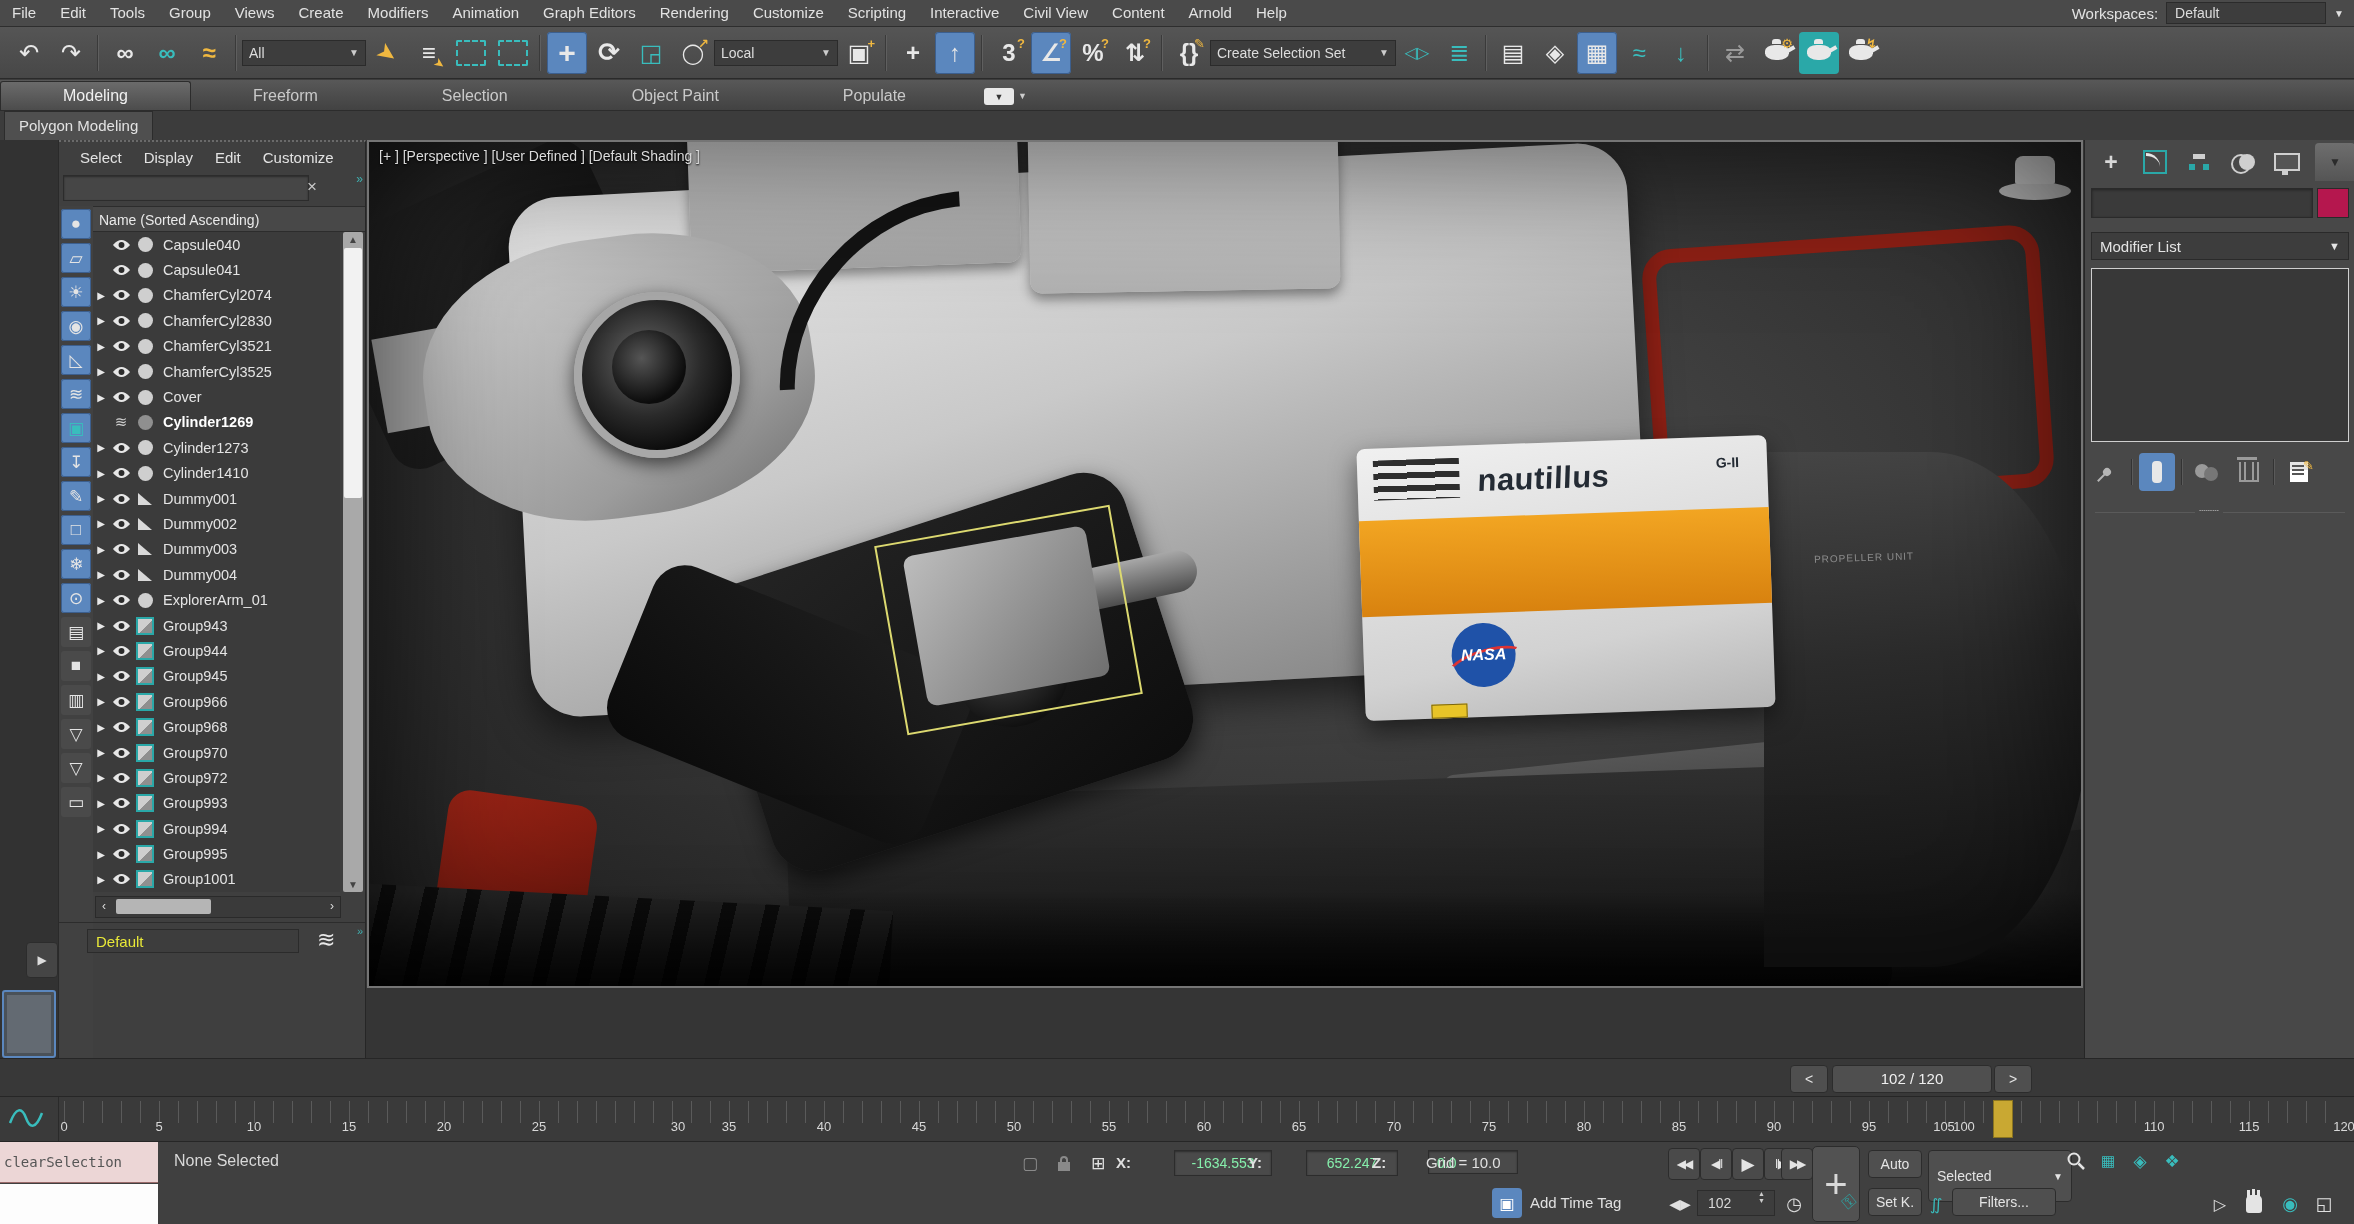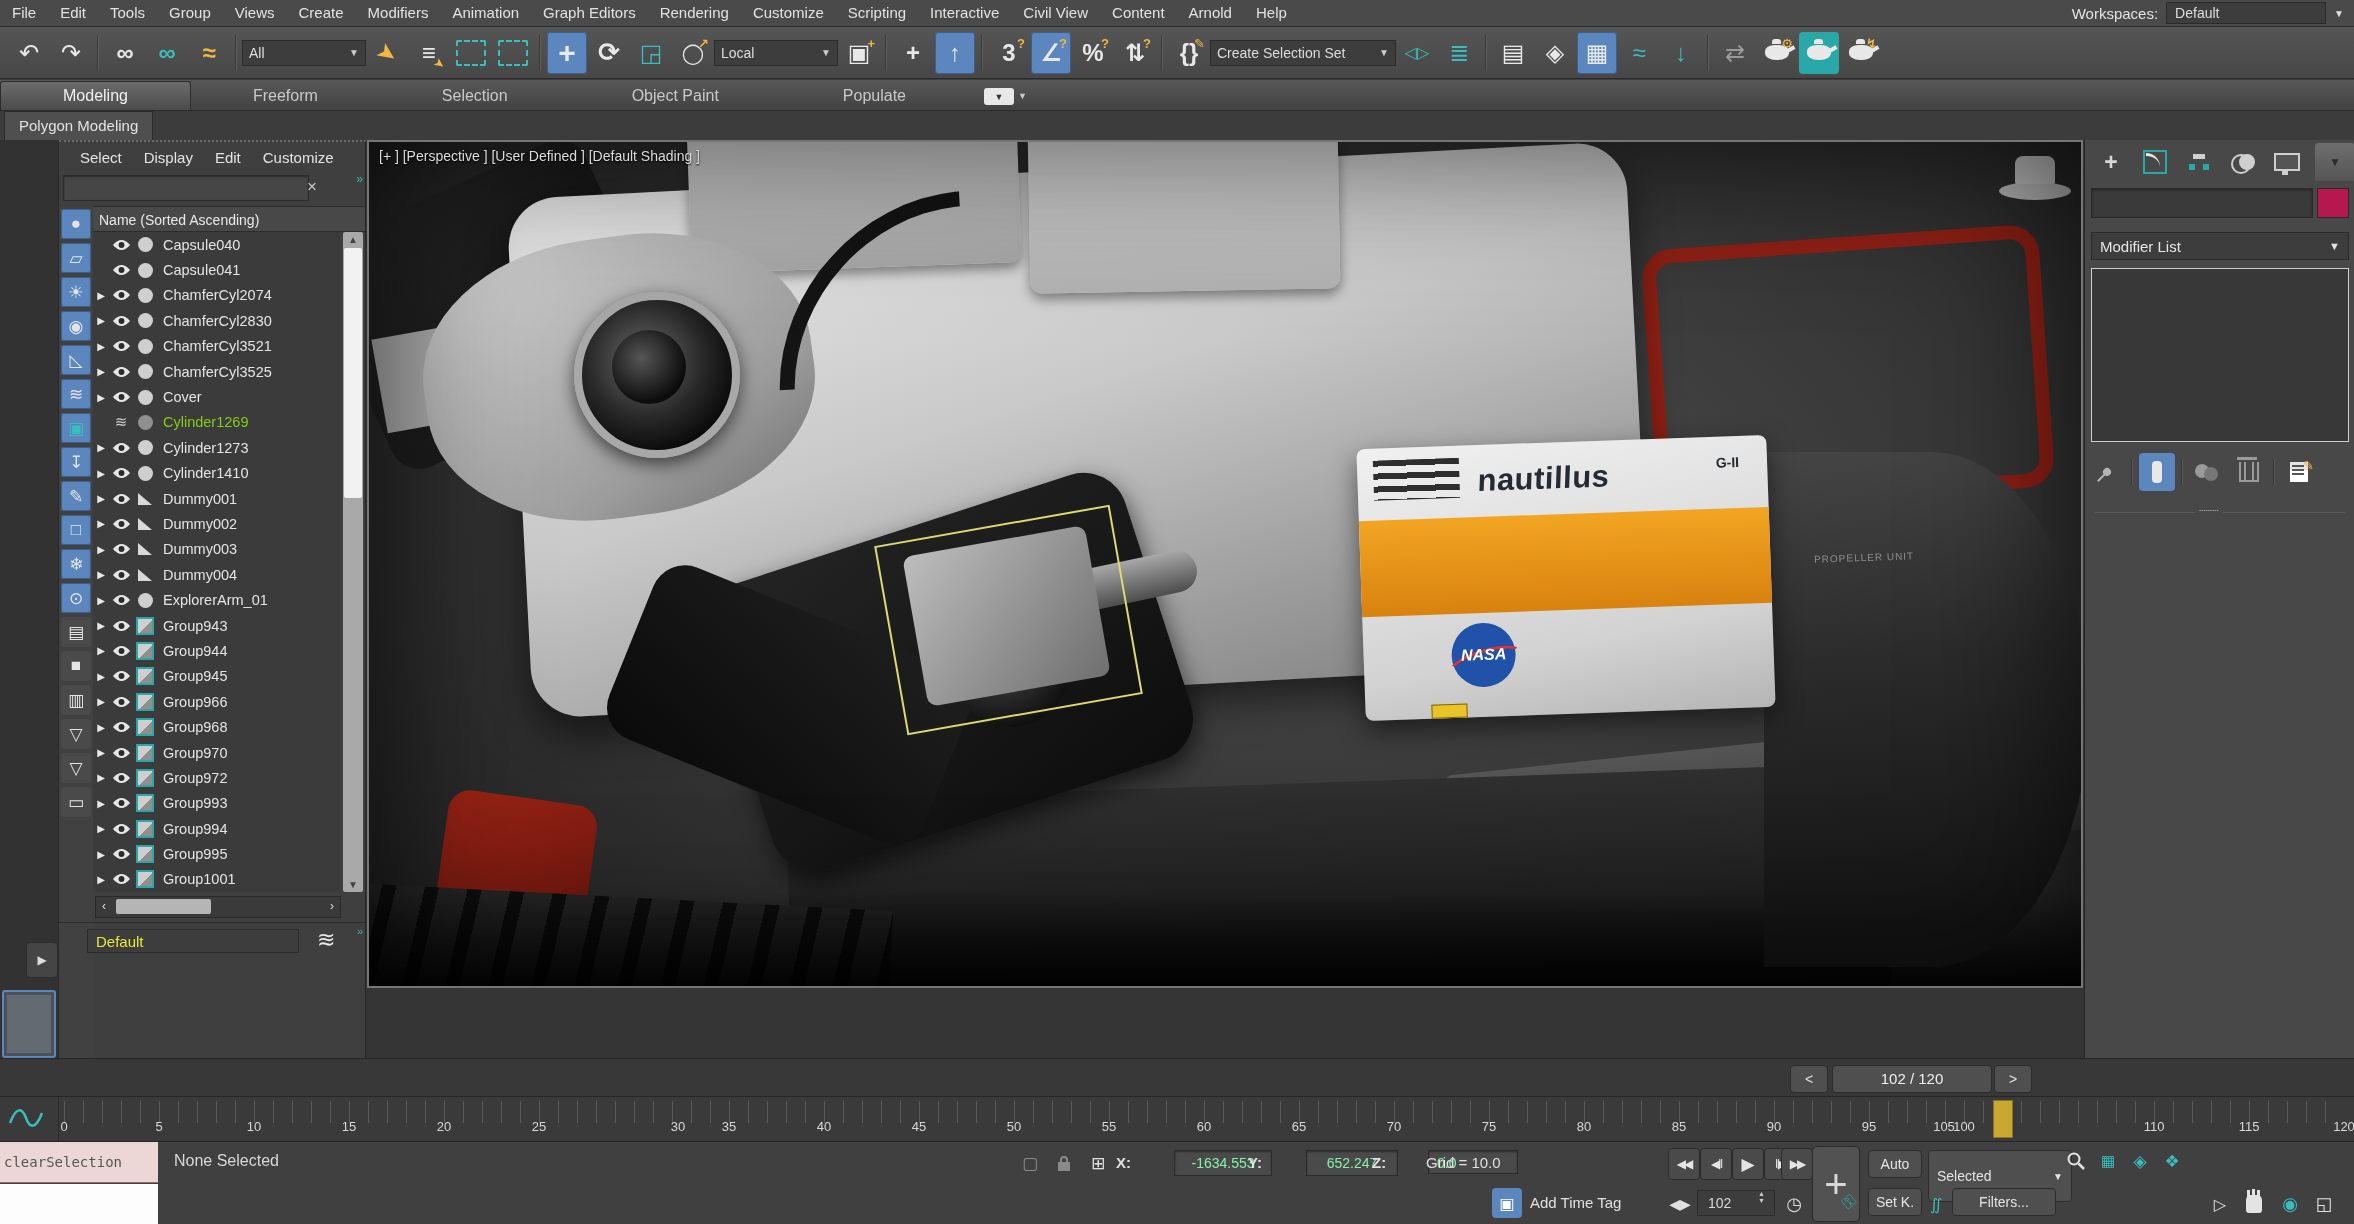--- a/index.html
+++ b/index.html
@@ -72,21 +72,21 @@
   #sx-list{position:absolute;left:34px;top:90px;width:247px;height:660px;overflow:hidden;background:#3b3b3b;}
   .sx-row{display:flex;align-items:center;height:25.4px;font-size:14.5px;color:#e4e4e4;}
   .rw-arrow{width:16px;text-align:center;font-size:10px;color:#e8e8e8;flex:none;}
   .rw-eye{width:24px;flex:none;display:flex;justify-content:center;}
   .rw-layers{width:24px;flex:none;text-align:center;color:#cfcfcf;font-size:15px;}
   .rw-type{width:24px;flex:none;display:flex;justify-content:center;align-items:center;}
   .rw-type .geo{width:15px;height:15px;border-radius:50%;background:#cfcfcf;}
   .rw-type .helper{width:0;height:0;border-left:14px solid #d9d9d9;border-top:12px solid transparent;}
   .rw-type .grp{width:14px;height:14px;border:2px solid #2aa8a8;background:linear-gradient(135deg,#cfcfcf 55%,#8f8f8f 55%);}
   .rw-name{padding-left:6px;white-space:nowrap;}
-  .sx-row.dim .rw-name{color:#84cc16;}
+  .sx-row.dim .rw-name{color:#ffffff;font-weight:bold;}
   .sx-row.dim .rw-type .geo{background:#8f8f8f;}
   #sx-vscroll{position:absolute;right:2px;top:90px;width:20px;height:660px;background:#a9a9a9;border-radius:2px;}
   #sx-vscroll .vup,#sx-vscroll .vdn{position:absolute;left:0;width:100%;text-align:center;font-size:10px;color:#444;}
   #sx-vscroll .vup{top:2px;} #sx-vscroll .vdn{bottom:2px;}
   #sx-vscroll .vthumb{position:absolute;left:1px;top:16px;width:18px;height:250px;background:#f2f2f2;border-radius:2px;}
   #sx-hscroll{position:absolute;left:36px;top:754px;width:244px;height:20px;background:#3a3a3a;border:1px solid #2a2a2a;}
   #sx-hscroll .ha{position:absolute;top:0;width:16px;height:100%;color:#ddd;font-size:12px;text-align:center;line-height:19px;}
   #sx-hscroll .hl{left:0;} #sx-hscroll .hr{right:0;}
   #sx-hscroll .hthumb{position:absolute;left:20px;top:2px;width:95px;height:15px;background:#b5b5b5;border-radius:2px;}
   #sx-layerrow{position:absolute;left:0;top:780px;width:100%;height:38px;border-top:1px solid #2c2c2c;}

